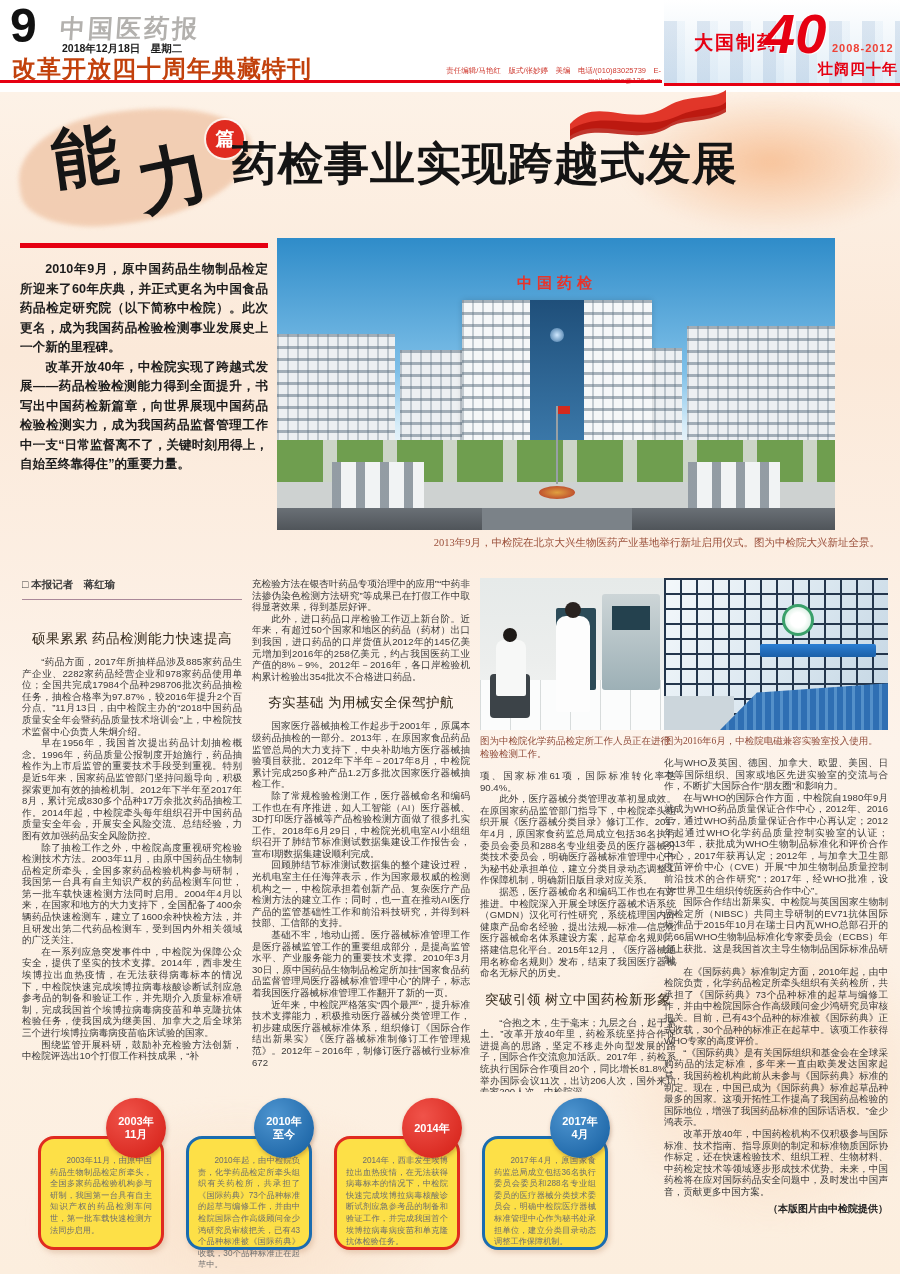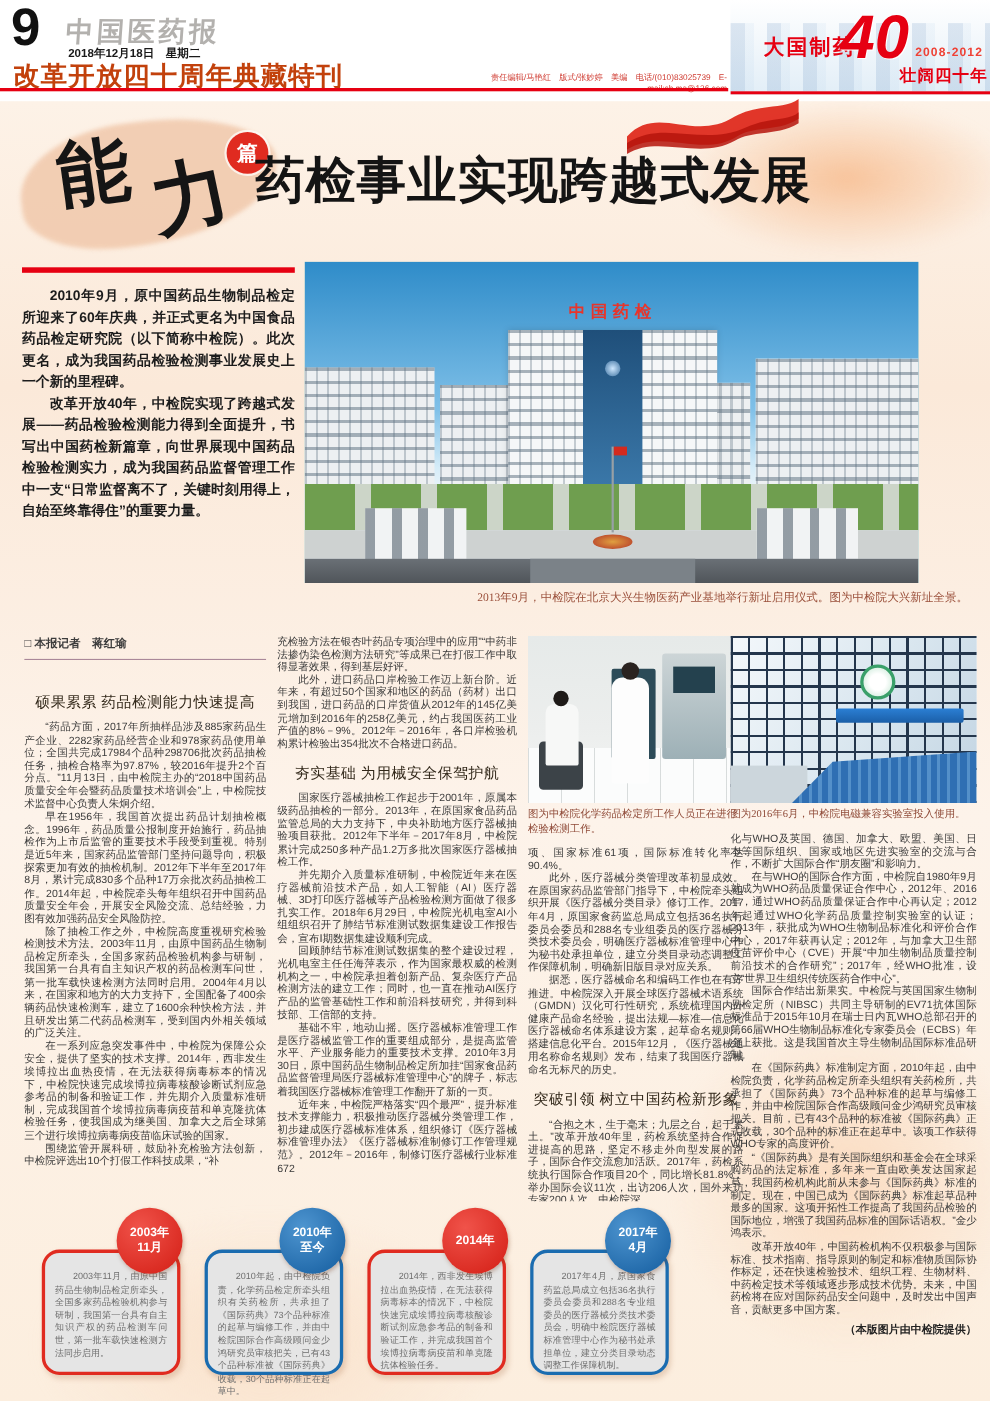--- a/index.html
+++ b/index.html
@@ -114,21 +114,21 @@
                        linear-gradient(120deg,#f4f8fb 0%,#d9e6ef 55%,#c2d4e2 100%);}
   .emc .logo{position:absolute;left:118px;top:26px;width:32px;height:32px;border-radius:50%;
       background:radial-gradient(#ffffff 40%,#bfe4cf);border:3px solid #3aa06a;}
   .emc .banner{position:absolute;left:96px;top:66px;width:116px;height:13px;border-radius:2px;
       background:linear-gradient(180deg,#2b7fd4,#1b5fa8);}
   .emc .foam{position:absolute;left:56px;bottom:0;width:168px;height:52px;
       background:repeating-linear-gradient(90deg,#2f6fb3 0 6px,#5490c9 6px 9px);
       clip-path:polygon(0 100%,100% 100%,100% 10%,22% 28%);}
   .emc .floor{position:absolute;left:0;bottom:0;width:70px;height:34px;background:#ccd6dc;}
   
-  .tbox{position:absolute;top:1136px;width:126px;height:114px;background:#e5e5e5;border-radius:16px;
+  .tbox{position:absolute;top:1136px;width:126px;height:114px;background:#fde047;border-radius:16px;
         border:3.5px solid;padding:16px 9px 6px 9px;box-shadow:2px 3px 5px rgba(170,110,70,.25);}
   .tbox p{margin:0;font-size:8.2px;line-height:11.6px;color:#6e6e6e;text-align:justify;text-indent:2em;}
   .tb1{left:38px;border-color:#e02b20;}
   .tb2{left:186px;border-color:#1a6cb0;}
   .tb3{left:334px;border-color:#e02b20;}
   .tb4{left:482px;border-color:#1a6cb0;}
   .tcirc{position:absolute;top:1098px;width:60px;height:60px;border-radius:50%;color:#fff;
          display:flex;flex-direction:column;align-items:center;justify-content:center;
          font-size:11px;font-weight:800;line-height:13px;box-shadow:1px 2px 4px rgba(120,60,30,.35);}
   .tc1{left:106px;background:radial-gradient(circle at 35% 30%,#f0534a,#d31d14);}
@@ -211,24 +211,24 @@
     <p class="bp">除了抽检工作之外，中检院高度重视研究检验检测技术方法。2003年11月，由原中国药品生物制品检定所牵头，全国多家药品检验机构参与研制，我国第一台具有自主知识产权的药品检测车问世，第一批车载快速检测方法同时启用。2004年4月以来，在国家和地方的大力支持下，全国配备了400余辆药品快速检测车，建立了1600余种快检方法，并且研发出第二代药品检测车，受到国内外相关领域的广泛关注。</p>
     <p class="bp">在一系列应急突发事件中，中检院为保障公众安全，提供了坚实的技术支撑。2014年，西非发生埃博拉出血热疫情，在无法获得病毒标本的情况下，中检院快速完成埃博拉病毒核酸诊断试剂应急参考品的制备和验证工作，并先期介入质量标准研制，完成我国首个埃博拉病毒病疫苗和单克隆抗体检验任务，使我国成为继美国、加拿大之后全球第三个进行埃博拉病毒病疫苗临床试验的国家。</p>
     <p class="bp">围绕监管开展科研，鼓励补充检验方法创新，中检院评选出10个打假工作科技成果，“补</p>
   </div>
 
   <div class="col c2">
     <p class="bp cont">充检验方法在银杏叶药品专项治理中的应用”“中药非法掺伪染色检测方法研究”等成果已在打假工作中取得显著效果，得到基层好评。</p>
     <p class="bp">此外，进口药品口岸检验工作迈上新台阶。近年来，有超过50个国家和地区的药品（药材）出口到我国，进口药品的口岸货值从2012年的145亿美元增加到2016年的258亿美元，约占我国医药工业产值的8%－9%。2012年－2016年，各口岸检验机构累计检验出354批次不合格进口药品。</p>
     <h3 class="sec-h">夯实基础 为用械安全保驾护航</h3>
     <p class="bp">国家医疗器械抽检工作起步于2001年，原属本级药品抽检的一部分。2013年，在原国家食品药品监管总局的大力支持下，中央补助地方医疗器械抽验项目获批。2012年下半年－2017年8月，中检院累计完成250多种产品1.2万多批次国家医疗器械抽检工作。</p>
-    <p class="bp">并先期介入质量标准研制，中检院近年来在医疗器械前沿技术产品，如人工智能（AI）医疗器械、3D打印医疗器械等产品检验检测方面做了很多扎实工作。2018年6月29日，中检院光机电室AI小组组织召开了肺结节标准测试数据集建设工作报告会，宣布Ⅰ期数据集建设顺利完成。</p>
+    <p class="bp">除了常规检验检测工作，医疗器械命名和编码工作也在有序推进，如人工智能（AI）医疗器械、3D打印医疗器械等产品检验检测方面做了很多扎实工作。2018年6月29日，中检院光机电室AI小组组织召开了肺结节标准测试数据集建设工作报告会，宣布Ⅰ期数据集建设顺利完成。</p>
     <p class="bp">回顾肺结节标准测试数据集的整个建设过程，光机电室主任任海萍表示，作为国家最权威的检测机构之一，中检院承担着创新产品、复杂医疗产品检测方法的建立工作；同时，也一直在推动AI医疗产品的监管基础性工作和前沿科技研究，并得到科技部、工信部的支持。</p>
     <p class="bp">基础不牢，地动山摇。医疗器械标准管理工作是医疗器械监管工作的重要组成部分，是提高监管水平、产业服务能力的重要技术支撑。2010年3月30日，原中国药品生物制品检定所加挂“国家食品药品监督管理局医疗器械标准管理中心”的牌子，标志着我国医疗器械标准管理工作翻开了新的一页。</p>
-    <p class="bp">近年来，中检院严格落实“四个最严”，提升标准技术支撑能力，积极推动医疗器械分类管理工作，初步建成医疗器械标准体系，组织修订《医疗器械标准管理办法》《医疗器械标准制修订工作管理规范》。2012年－2016年，制修订医疗器械行业标准672</p>
+    <p class="bp">近年来，中检院严格落实“四个最严”，提升标准技术支撑能力，积极推动医疗器械分类管理工作，初步建成医疗器械标准体系，组织修订《国际合作结出新果实》《医疗器械标准制修订工作管理规范》。2012年－2016年，制修订医疗器械行业标准672</p>
   </div>
 
   <div class="col c3">
     <div class="lab">
       <div class="bench"></div>
       <div class="instr2"></div>
       <div class="instr1"></div>
       <div class="chair"></div>
       <div class="p-sit"></div>
       <div class="p-stand"></div>

